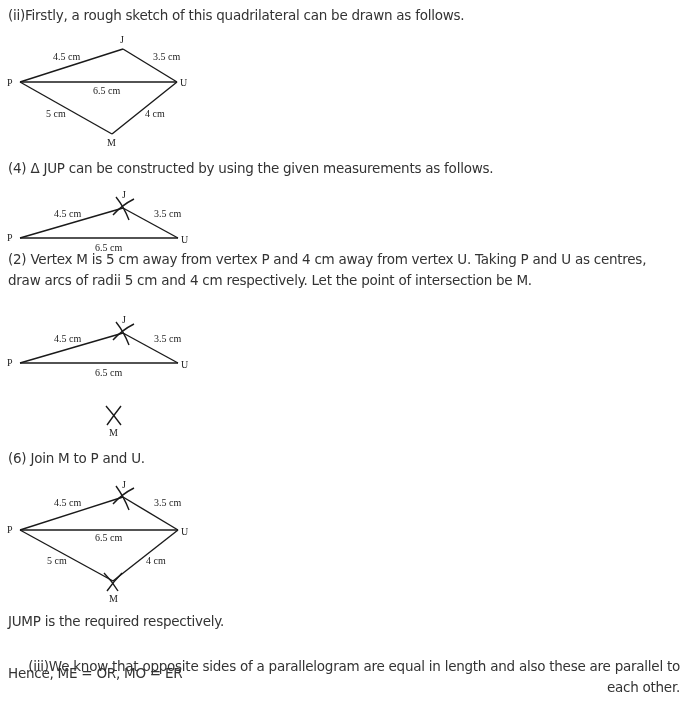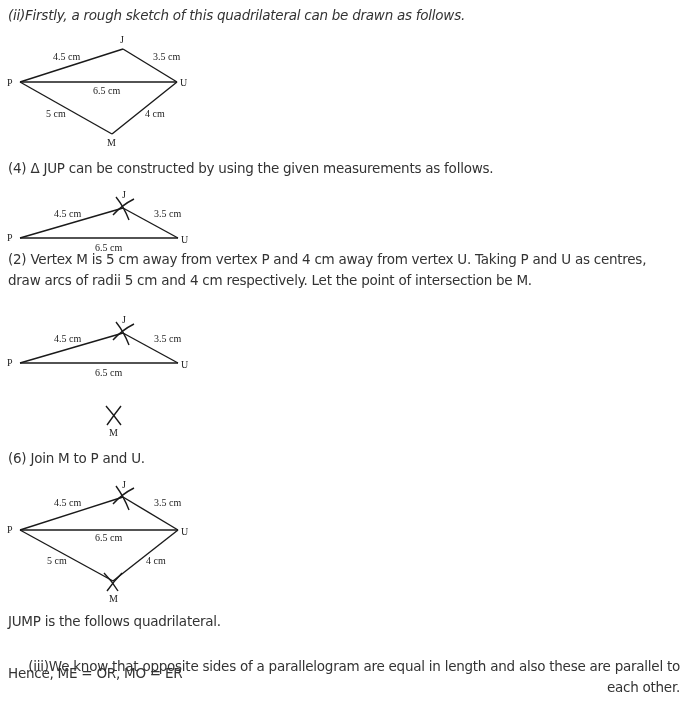--- a/index.html
+++ b/index.html
@@ -13,21 +13,21 @@
       white-space: nowrap;
     }
     .para.wrap { white-space: normal; width: 672px; }
     .fig { position: absolute; left: 0; }
     .fig text { font-family: "Liberation Serif", serif; font-size: 10px; fill: #222; }
     .fig line, .fig path { stroke: #1a1a1a; stroke-width: 1.4; fill: none; }
   </style>
 </head>
 <body>
 
-<p class="para" style="top:5px;font-style:italic;">(ii)Firstly, a rough sketch of this quadrilateral can be drawn as follows.</p>
+<p class="para" style="top:5px;">(ii)Firstly, a rough sketch of this quadrilateral can be drawn as follows.</p>
 
 <svg class="fig" style="top:30px;" width="200" height="122" viewBox="0 0 200 122">
   <line x1="20" y1="52" x2="123" y2="19"></line>
   <line x1="123" y1="19" x2="177" y2="52"></line>
   <line x1="20" y1="52" x2="177" y2="52"></line>
   <line x1="20" y1="52" x2="112" y2="104"></line>
   <line x1="112" y1="104" x2="177" y2="52"></line>
   <text x="120" y="13">J</text>
   <text x="7" y="56">P</text>
   <text x="180" y="56">U</text>
@@ -90,15 +90,15 @@
   <text x="7" y="60">P</text>
   <text x="181" y="62">U</text>
   <text x="109" y="129">M</text>
   <text x="54" y="33">4.5 cm</text>
   <text x="154" y="33">3.5 cm</text>
   <text x="95" y="68">6.5 cm</text>
   <text x="47" y="91">5 cm</text>
   <text x="146" y="91">4 cm</text>
 </svg>
 
-<p class="para" style="top:611px;">JUMP is the follows quadrilateral.</p>
+<p class="para" style="top:611px;">JUMP is the required respectively.</p>
 <p class="para wrap" style="top:656px;text-align:right;">(iii)We know that opposite sides of a parallelogram are equal in length and also these are parallel to each other.</p>
 <p class="para" style="top:663px;">Hence, ME = OR, MO = ER</p>
 
 </body></html>

